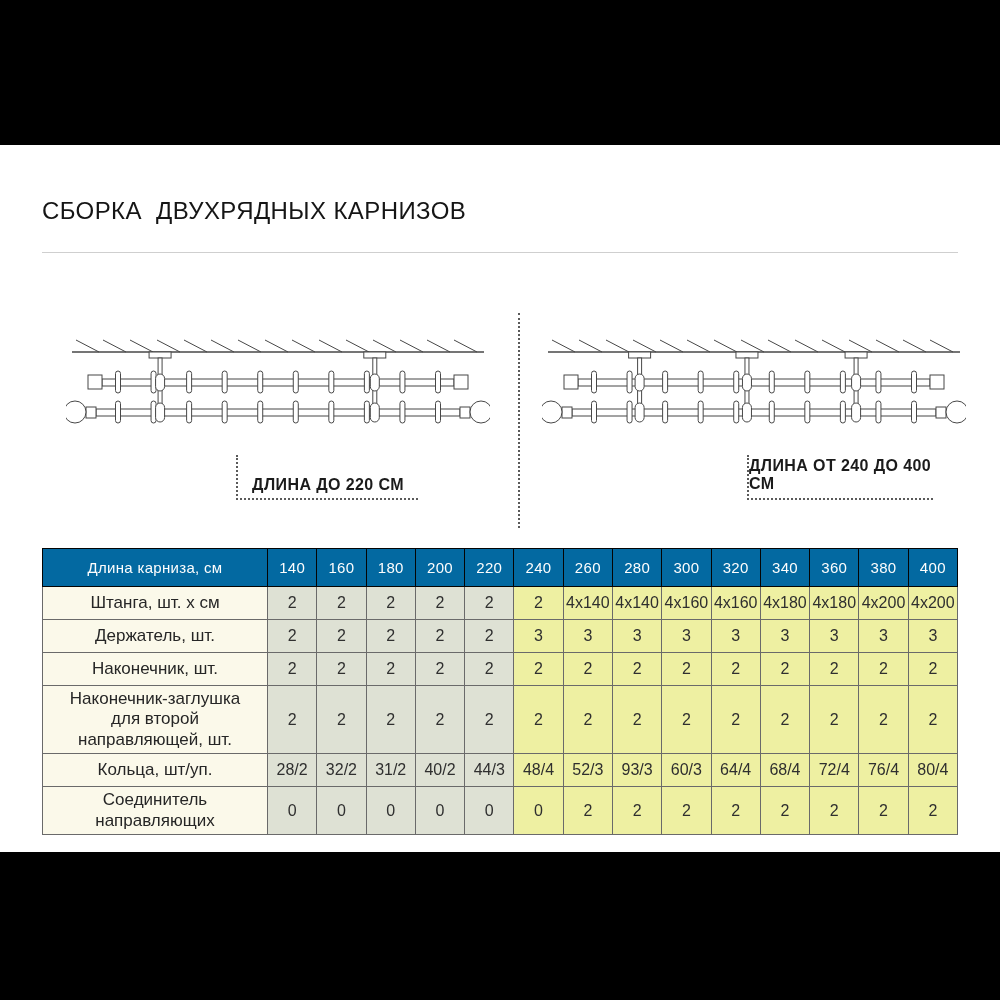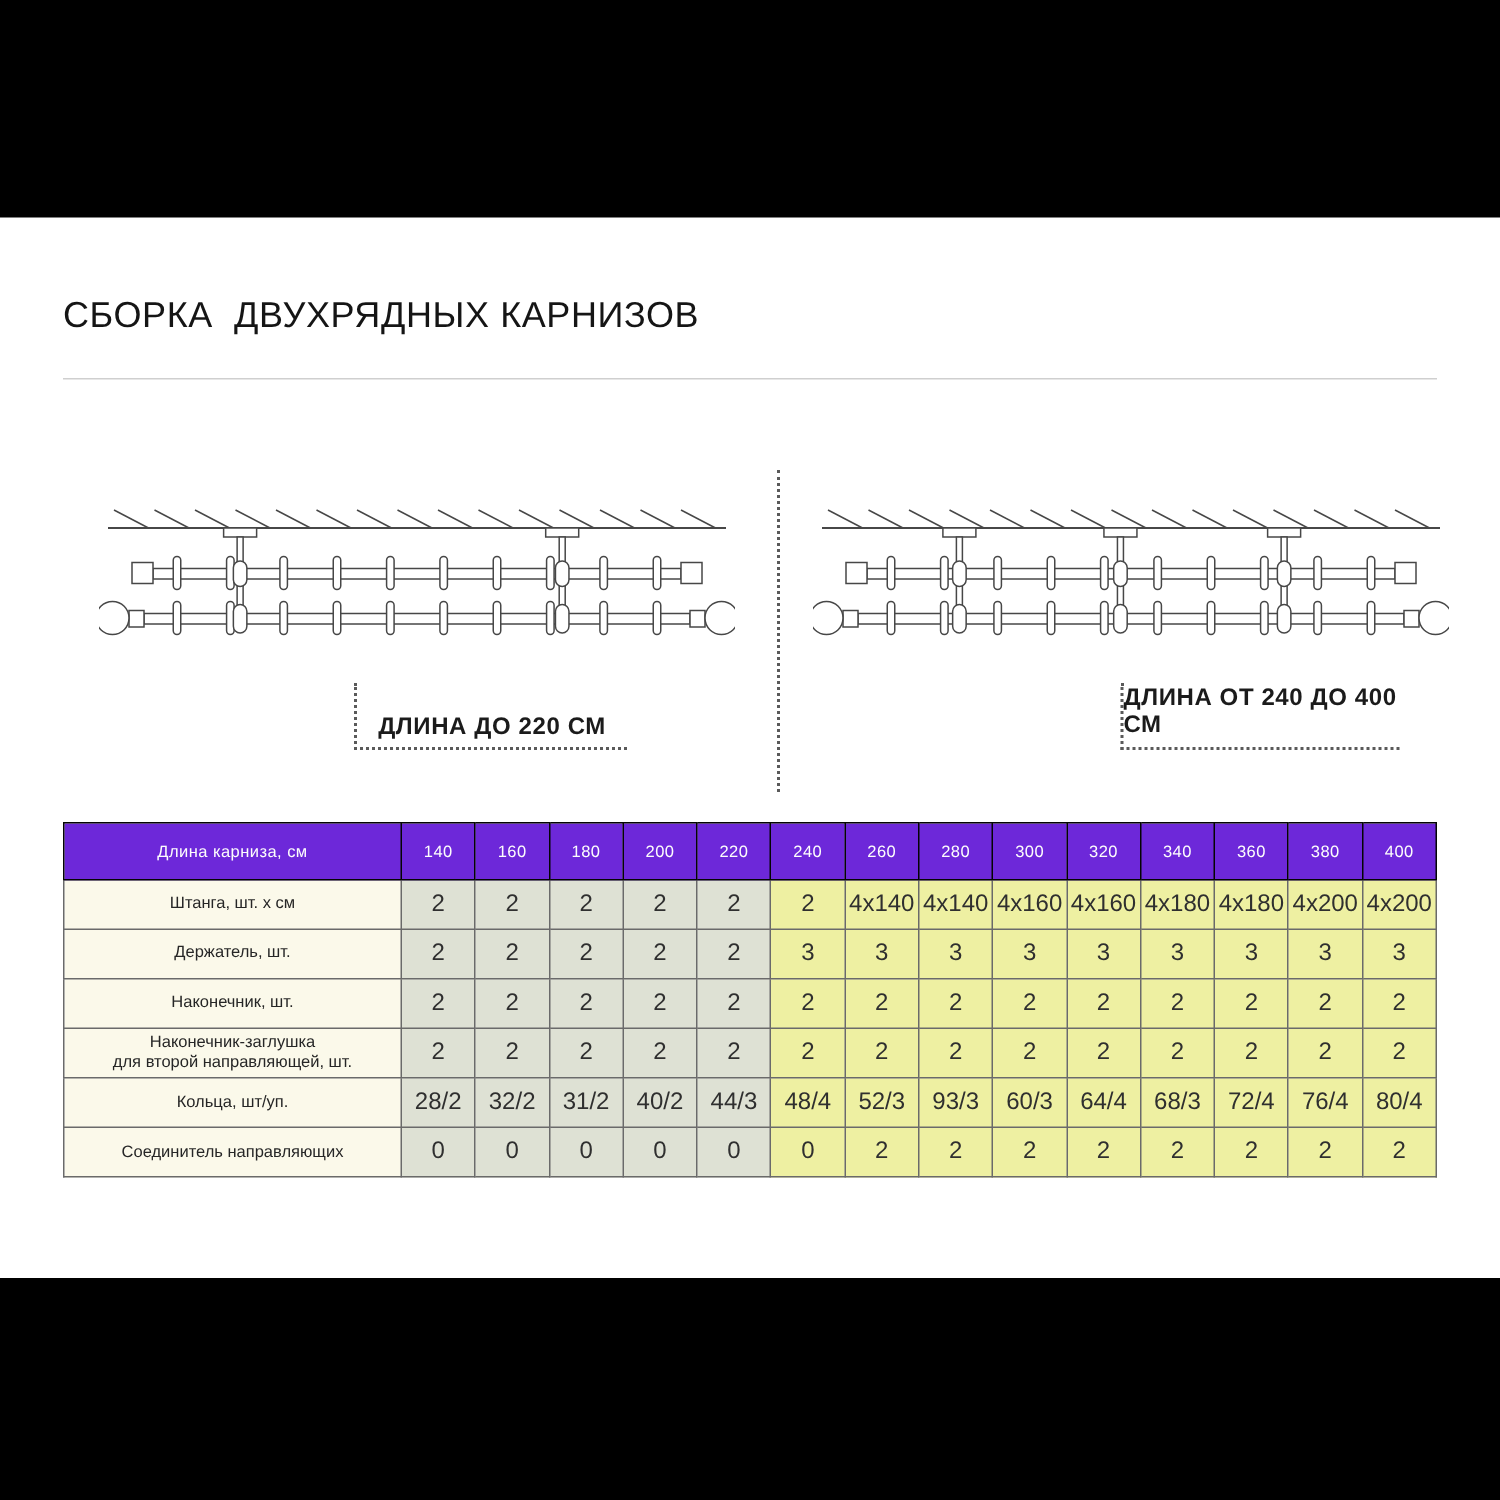--- a/index.html
+++ b/index.html
@@ -24,25 +24,25 @@
              border-bottom:2px dotted #5a5a5a; display:flex; align-items:center;
              justify-content:center; font-weight:700; font-size:16px; color:#1b1b1b;
              letter-spacing:0.4px; padding-bottom:4px; }
   .len-box.left  { left:236px; width:182px;align-items:flex-end; }
   .len-box.right { left:735px; width:186px;margin-left:12px; }
 
   table.spec { position:absolute; left:42px; top:548px; width:916px; border-collapse:collapse;
                table-layout:fixed; font-size:16px; color:#2f2f2f; }
   table.spec th, table.spec td { border:1px solid #6a6a6a; text-align:center; vertical-align:middle; }
   table.spec thead tr { height:38px; }
-  table.spec thead th { background:#6d28d9; color:#fdfdfd; font-weight:400; font-size:11px;
+  table.spec thead th { background:#0369a1; color:#fdfdfd; font-weight:400; font-size:15px;
                         border-color:#040404; letter-spacing:0.3px; }
   table.spec tbody tr { height:33px; }
   .col-label { width:225px; }
-  .row-label { background:#fbf9ea; font-size:11px; color:#262626; white-space:pre-line;
+  .row-label { background:#fbf9ea; font-size:17px; color:#262626; white-space:pre-line;
                line-height:1.2; padding:3px 6px; }
   td.grp-small { background:#dee1d4; }
   td.grp-large { background:#eef0a2; }
 </style>
 </head>
 <body>
 
 <div class="canvas">
   <div class="bar-top"></div>
   <div class="bar-bottom"></div>
@@ -267,21 +267,21 @@
           <td class="grp-small">28/2</td>
           <td class="grp-small">32/2</td>
           <td class="grp-small">31/2</td>
           <td class="grp-small">40/2</td>
           <td class="grp-small">44/3</td>
           <td class="grp-large">48/4</td>
           <td class="grp-large">52/3</td>
           <td class="grp-large">93/3</td>
           <td class="grp-large">60/3</td>
           <td class="grp-large">64/4</td>
-          <td class="grp-large">68/3</td>
+          <td class="grp-large">68/4</td>
           <td class="grp-large">72/4</td>
           <td class="grp-large">76/4</td>
           <td class="grp-large">80/4</td>
         </tr>
         <tr>
           <td class="row-label">Соединитель направляющих</td>
           <td class="grp-small">0</td>
           <td class="grp-small">0</td>
           <td class="grp-small">0</td>
           <td class="grp-small">0</td>

